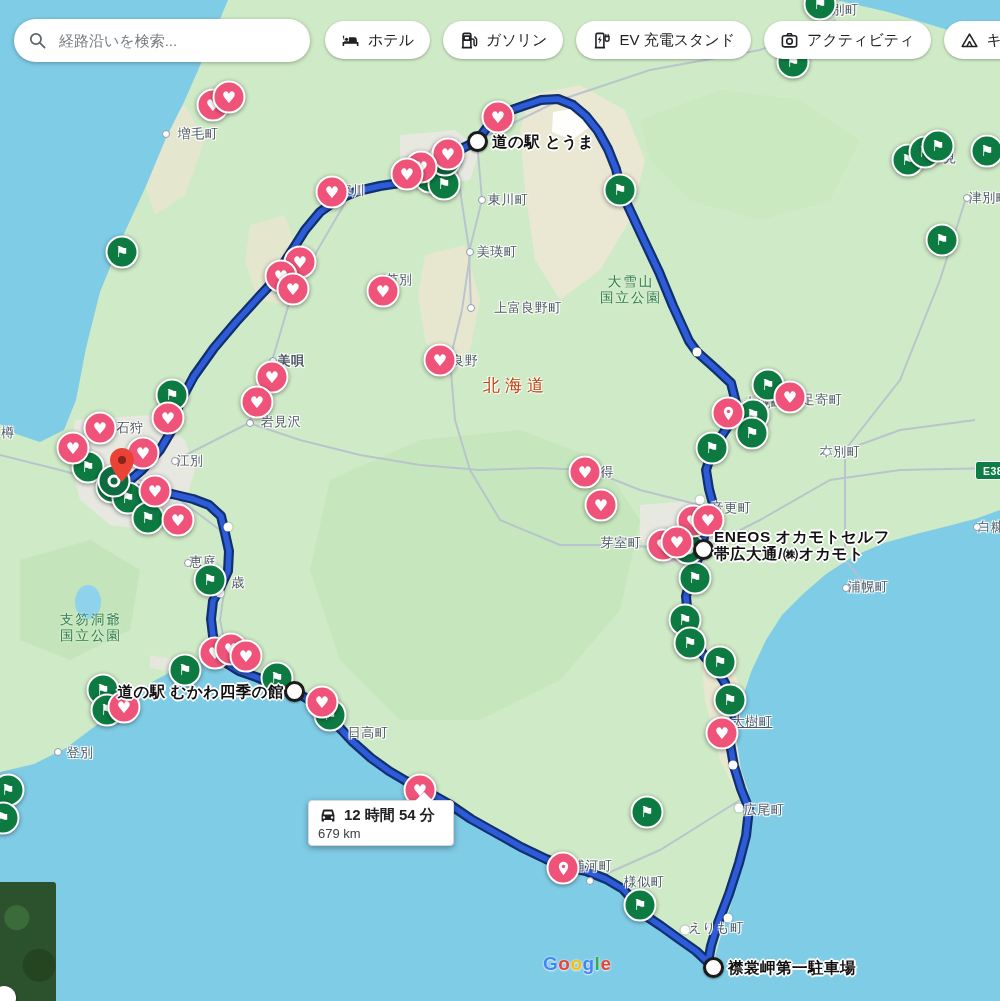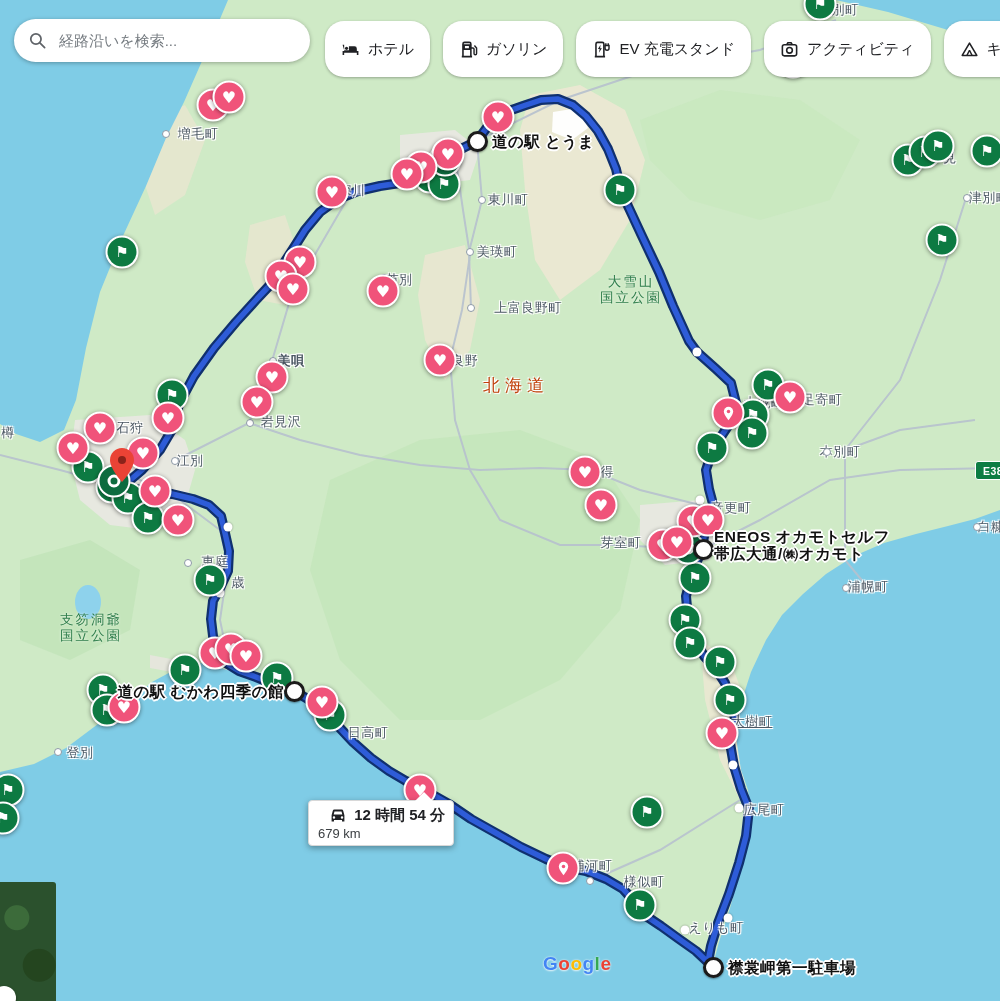--- a/index.html
+++ b/index.html
@@ -66,39 +66,39 @@
   #route-badge{
     position:absolute;left:308px;top:800px;width:146px;height:46px;background:#fff;
     border:1px solid #d8d8d8;border-radius:4px;box-shadow:0 2px 6px rgba(0,0,0,.35);
     z-index:10;box-sizing:border-box;padding:5px 8px 4px 9px;
   }
   #route-badge .tip{
     position:absolute;left:106px;top:-9px;width:0;height:0;
     border-left:9px solid transparent;border-right:9px solid transparent;
     border-bottom:9px solid #fff;
   }
-  #route-badge .row1{display:flex;align-items:center;gap:6px;justify-content:flex-end;}
+  #route-badge .row1{display:flex;align-items:center;gap:6px;}
   #route-badge .dur{font-size:15px;font-weight:bold;color:#202124;white-space:nowrap;}
   #route-badge .dist{font-size:13px;color:#3c4043;margin-top:1px;}
 
   
   #topbar{position:absolute;left:0;top:0;width:1000px;height:70px;z-index:20;}
   #search-pill{
     position:absolute;left:14px;top:19px;width:296px;height:43px;background:#fff;
     border-radius:22px;box-shadow:0 1px 4px rgba(0,0,0,.3);
     display:flex;align-items:center;padding:0 14px;box-sizing:border-box;gap:10px;
   }
   #search-pill input{
     border:none;outline:none;font-size:15px;flex:1;min-width:0;
     font-family:"Liberation Sans",sans-serif;color:#202124;background:transparent;
   }
   #search-pill input::placeholder{color:#757b80;}
   #chips{position:absolute;left:325px;top:21px;display:flex;gap:13px;flex-wrap:nowrap;}
   .chip{
-    height:56px;background:#fff;border-radius:19px;box-shadow:0 1px 3px rgba(0,0,0,.3);
+    height:38px;background:#fff;border-radius:19px;box-shadow:0 1px 3px rgba(0,0,0,.3);
     display:flex;align-items:center;gap:8px;padding:0 16px;white-space:nowrap;
     font-size:15px;color:#202124;flex:0 0 auto;
   }
 
   
   #shield-e38{
     position:absolute;left:975px;top:461px;width:34px;height:17px;background:#0c7d43;
     border:1.5px solid #fff;border-radius:3px;color:#fff;font-size:10.5px;font-weight:bold;
     display:flex;align-items:center;justify-content:center;z-index:4;letter-spacing:.5px;
   }
@@ -203,21 +203,21 @@
     <div class="town-dot" style="left: 471px; top: 308px;"></div>
     <div class="town-label" style="left: 458px; top: 361px;">富良野</div>
     <div class="town-label" style="left: 291px; top: 361px; font-weight: bold;">美唄</div>
     <div class="town-dot" style="left: 273px; top: 361px;"></div>
     <div class="town-label" style="left: 281px; top: 422px;">岩見沢</div>
     <div class="town-dot" style="left: 250px; top: 423px;"></div>
     <div class="town-label" style="left: 130px; top: 428px;">石狩</div>
     <div class="town-label" style="left: 8px; top: 433px;">樽</div>
     <div class="town-label" style="left: 190px; top: 461px;">江別</div>
     <div class="town-dot" style="left: 175px; top: 461px;"></div>
-    <div class="town-label" style="left: 215px; top: 562px;">恵庭</div>
+    <div class="town-label" style="left: 203px; top: 562px;">恵庭</div>
     <div class="town-dot" style="left: 188px; top: 563px;"></div>
     <div class="town-label" style="left: 238px; top: 583px;">歳</div>
     <div class="town-label" style="left: 80px; top: 753px;">登別</div>
     <div class="town-dot" style="left: 58px; top: 752px;"></div>
     <div class="town-label" style="left: 368px; top: 733px;">日高町</div>
     <div class="town-label" style="left: 592px; top: 866px;">浦河町</div>
     <div class="town-label" style="left: 644px; top: 882px;">様似町</div>
     <div class="town-dot" style="left: 590px; top: 881px;"></div>
     <div class="town-label" style="left: 716px; top: 928px;">えりも町</div>
     <div class="town-label" style="left: 752px; top: 722px; text-decoration: underline;">大樹町</div>

